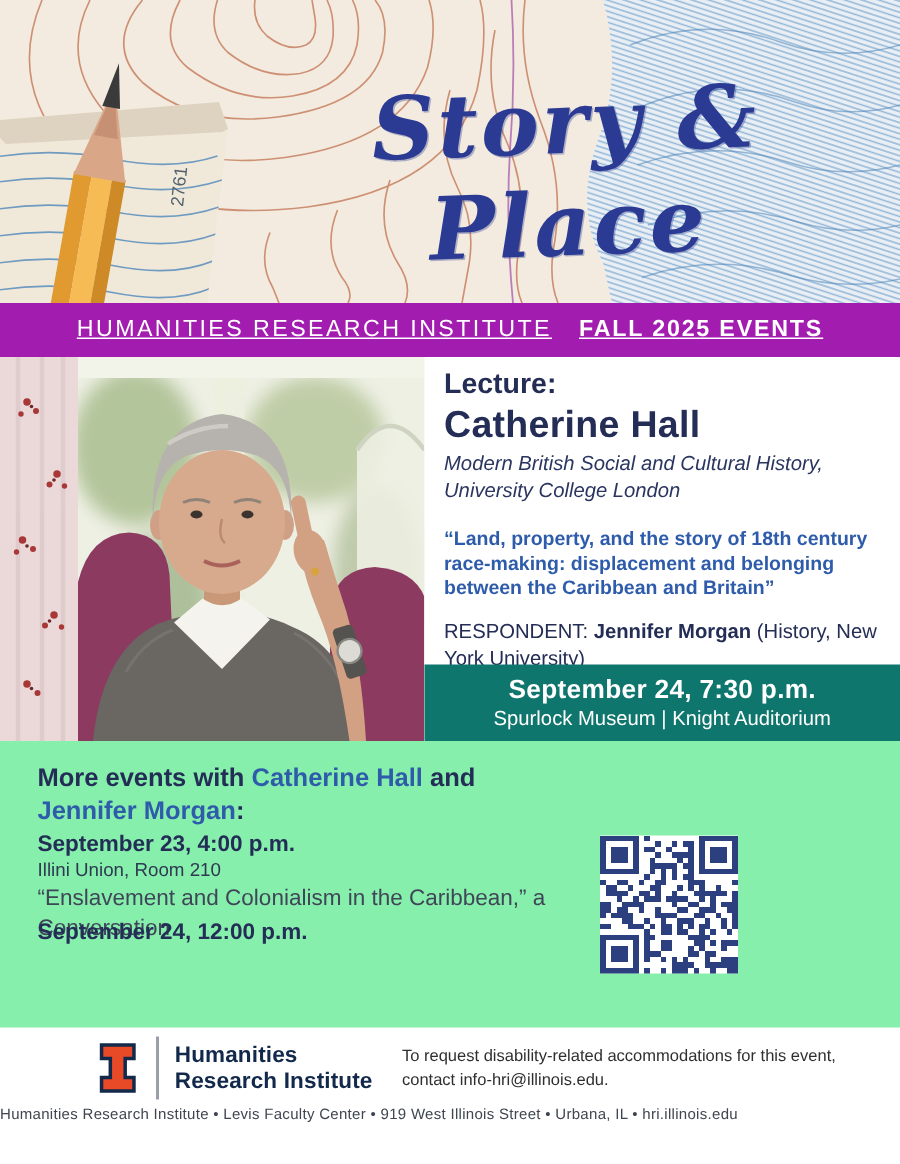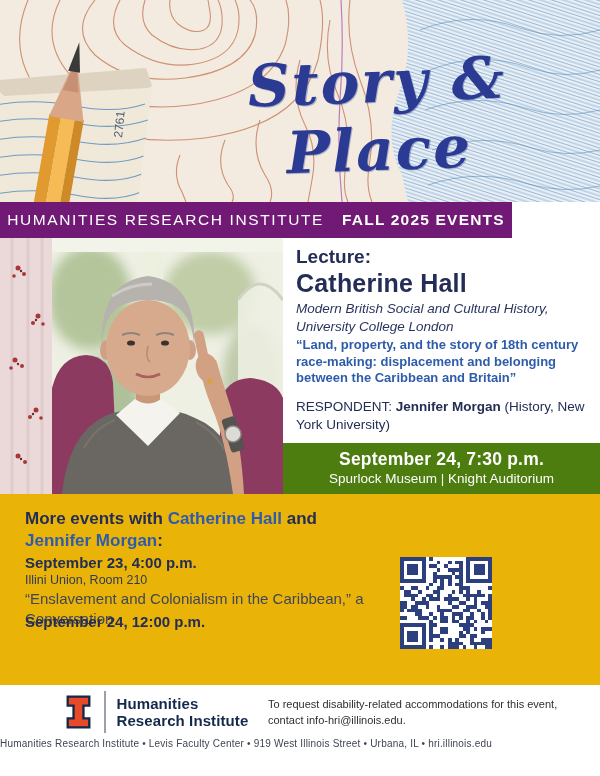--- a/index.html
+++ b/index.html
@@ -8,43 +8,43 @@
 
   
   .hero{position:absolute;top:0;left:0;width:600px;height:202px;background:#f3ebdf;overflow:hidden;}
   .hero svg{display:block;}
   .script-title{position:absolute;left:158px;top:48px;width:440px;text-align:center;
     font-family:"DejaVu Serif",serif;font-style:italic;font-weight:bold;font-size:58px;
     color:#2b3a92;transform:rotate(-2deg);letter-spacing:2px;
     text-shadow:1px 1px 0 rgba(43,58,146,.35);}
 
   
-  .banner{position:absolute;top:202px;left:0;width:512px;height:36px;background:#701a75;
-    display:flex;align-items:center;justify-content:center;color:#ffffff;}
+  .banner{position:absolute;top:202px;left:0;width:600px;height:36px;background:#a21caf;
+    display:flex;align-items:center;justify-content:center;color:#ffffff;text-decoration:underline;}
   .banner .org{font-size:15.5px;font-weight:400;letter-spacing:1.6px;}
   .banner .season{font-size:15.5px;font-weight:700;letter-spacing:1.2px;margin-left:18px;}
 
   
   .main-row{position:absolute;top:238px;left:0;width:600px;height:256px;border-radius:16px;}
   .photo{position:absolute;left:0;top:0;width:283px;height:256px;overflow:hidden;background:#e8ecdf;}
   .details{position:absolute;left:283px;top:0;width:317px;height:256px;background:#ffffff;
     box-sizing:border-box;padding:8px 10px 0 13px;}
   .kicker{font-size:19px;font-weight:600;color:#232d55;margin:0 0 1px 0;}
   .speaker{font-size:25px;font-weight:800;color:#232d55;margin:0 0 2px 0;letter-spacing:.2px;}
-  .affil{font-size:13.5px;font-style:italic;color:#2a3560;line-height:1.3;margin:0 0 2px 0;}
+  .affil{font-size:13.5px;font-style:italic;color:#2a3560;line-height:1.3;margin:0 0 16px 0;}
   .talk{font-size:13px;font-weight:700;color:#2e5cab;line-height:1.28;margin:0 0 11px 0;width:300px;}
   .respondent{font-size:13.5px;color:#232d55;line-height:1.3;width:300px;}
   .respondent .rname{font-weight:700;}
-  .when-box{position:absolute;left:0;bottom:0;width:100%;height:51px;background:#4d7c0f;
+  .when-box{position:absolute;left:0;bottom:0;width:100%;height:51px;background:#0f766e;
     color:#ffffff;text-align:center;box-sizing:border-box;padding-top:6px;}
   .when-box .dt{font-size:17.5px;font-weight:700;letter-spacing:.2px;}
   .when-box .venue{font-size:13.5px;margin-top:1px;}
 
   
-  .more{position:absolute;top:494px;left:0;width:600px;height:191px;background:#eab308;}
+  .more{position:absolute;top:494px;left:0;width:600px;height:191px;background:#86efac;}
   .more-heading{position:absolute;left:25px;top:14px;width:350px;font-size:17px;font-weight:700;
     color:#232d55;line-height:1.3;}
   .more-heading .blue{color:#2e5cab;}
   .event{position:absolute;left:25px;width:360px;}
   .event.e1{top:60px;}
   .event.e2{top:119px;}
   .event .edt{font-size:15px;font-weight:700;color:#232d55;margin-bottom:1px;}
   .event .eloc{font-size:12.5px;font-weight:400;color:#2f3a52;line-height:1.35;}
   .event .edesc{font-size:15px;font-weight:400;color:#3f4657;line-height:1.35;width:345px;}
   .qr-wrap{position:absolute;left:400px;top:63px;width:92px;height:92px;background:#ffffff;}

